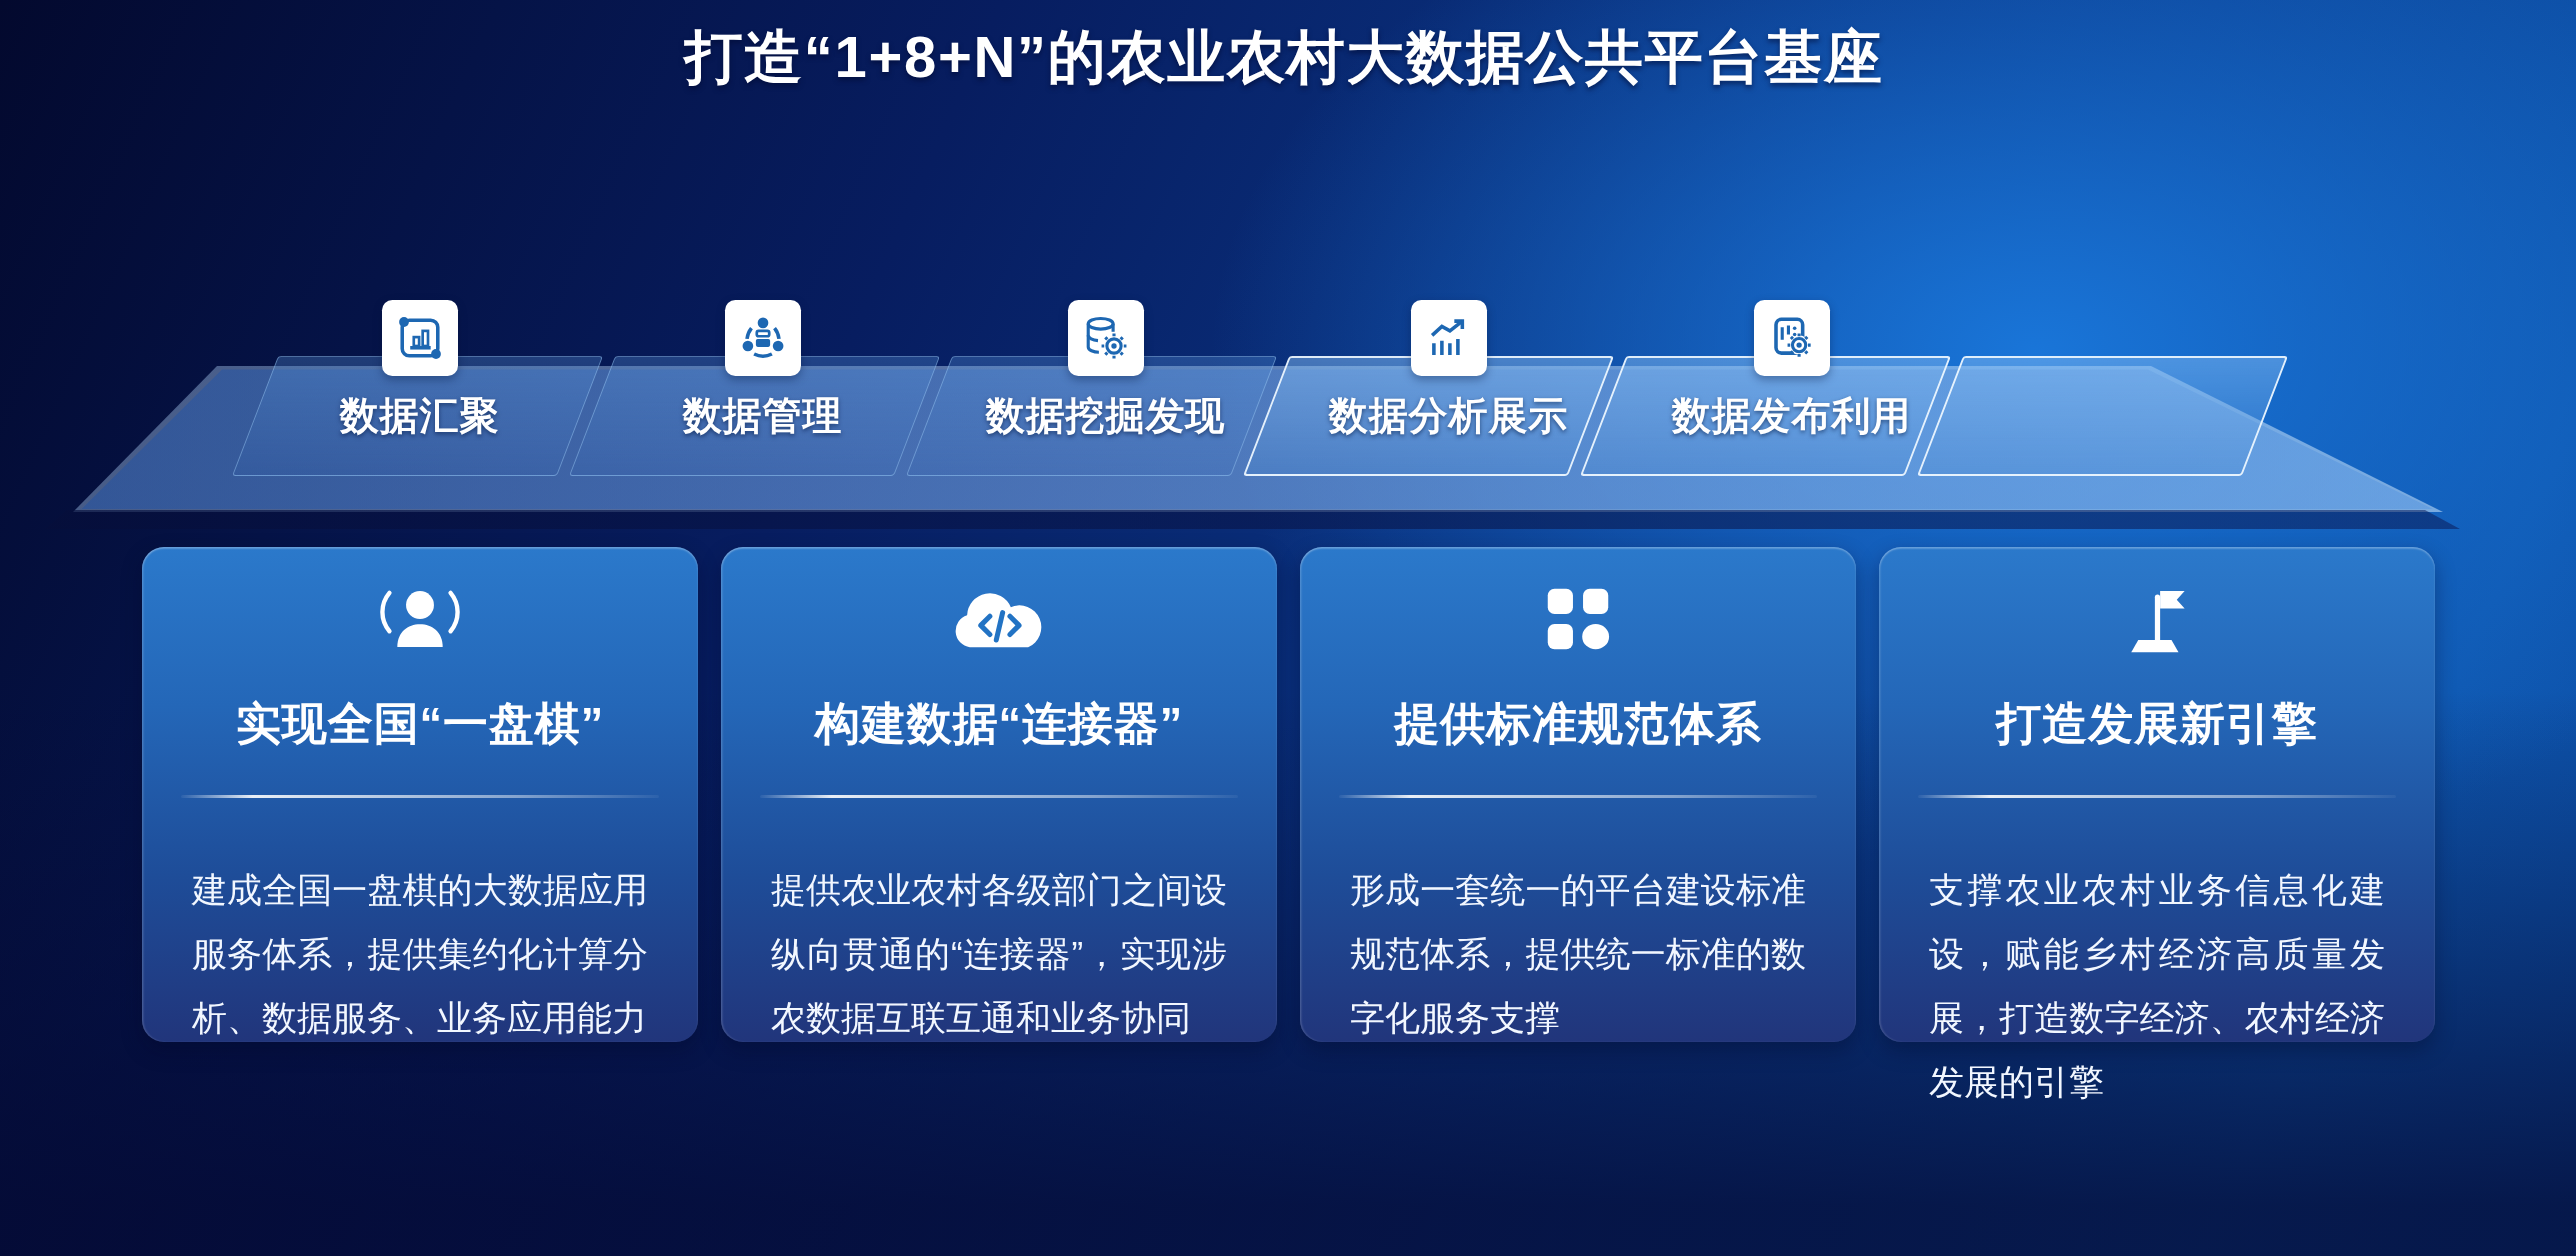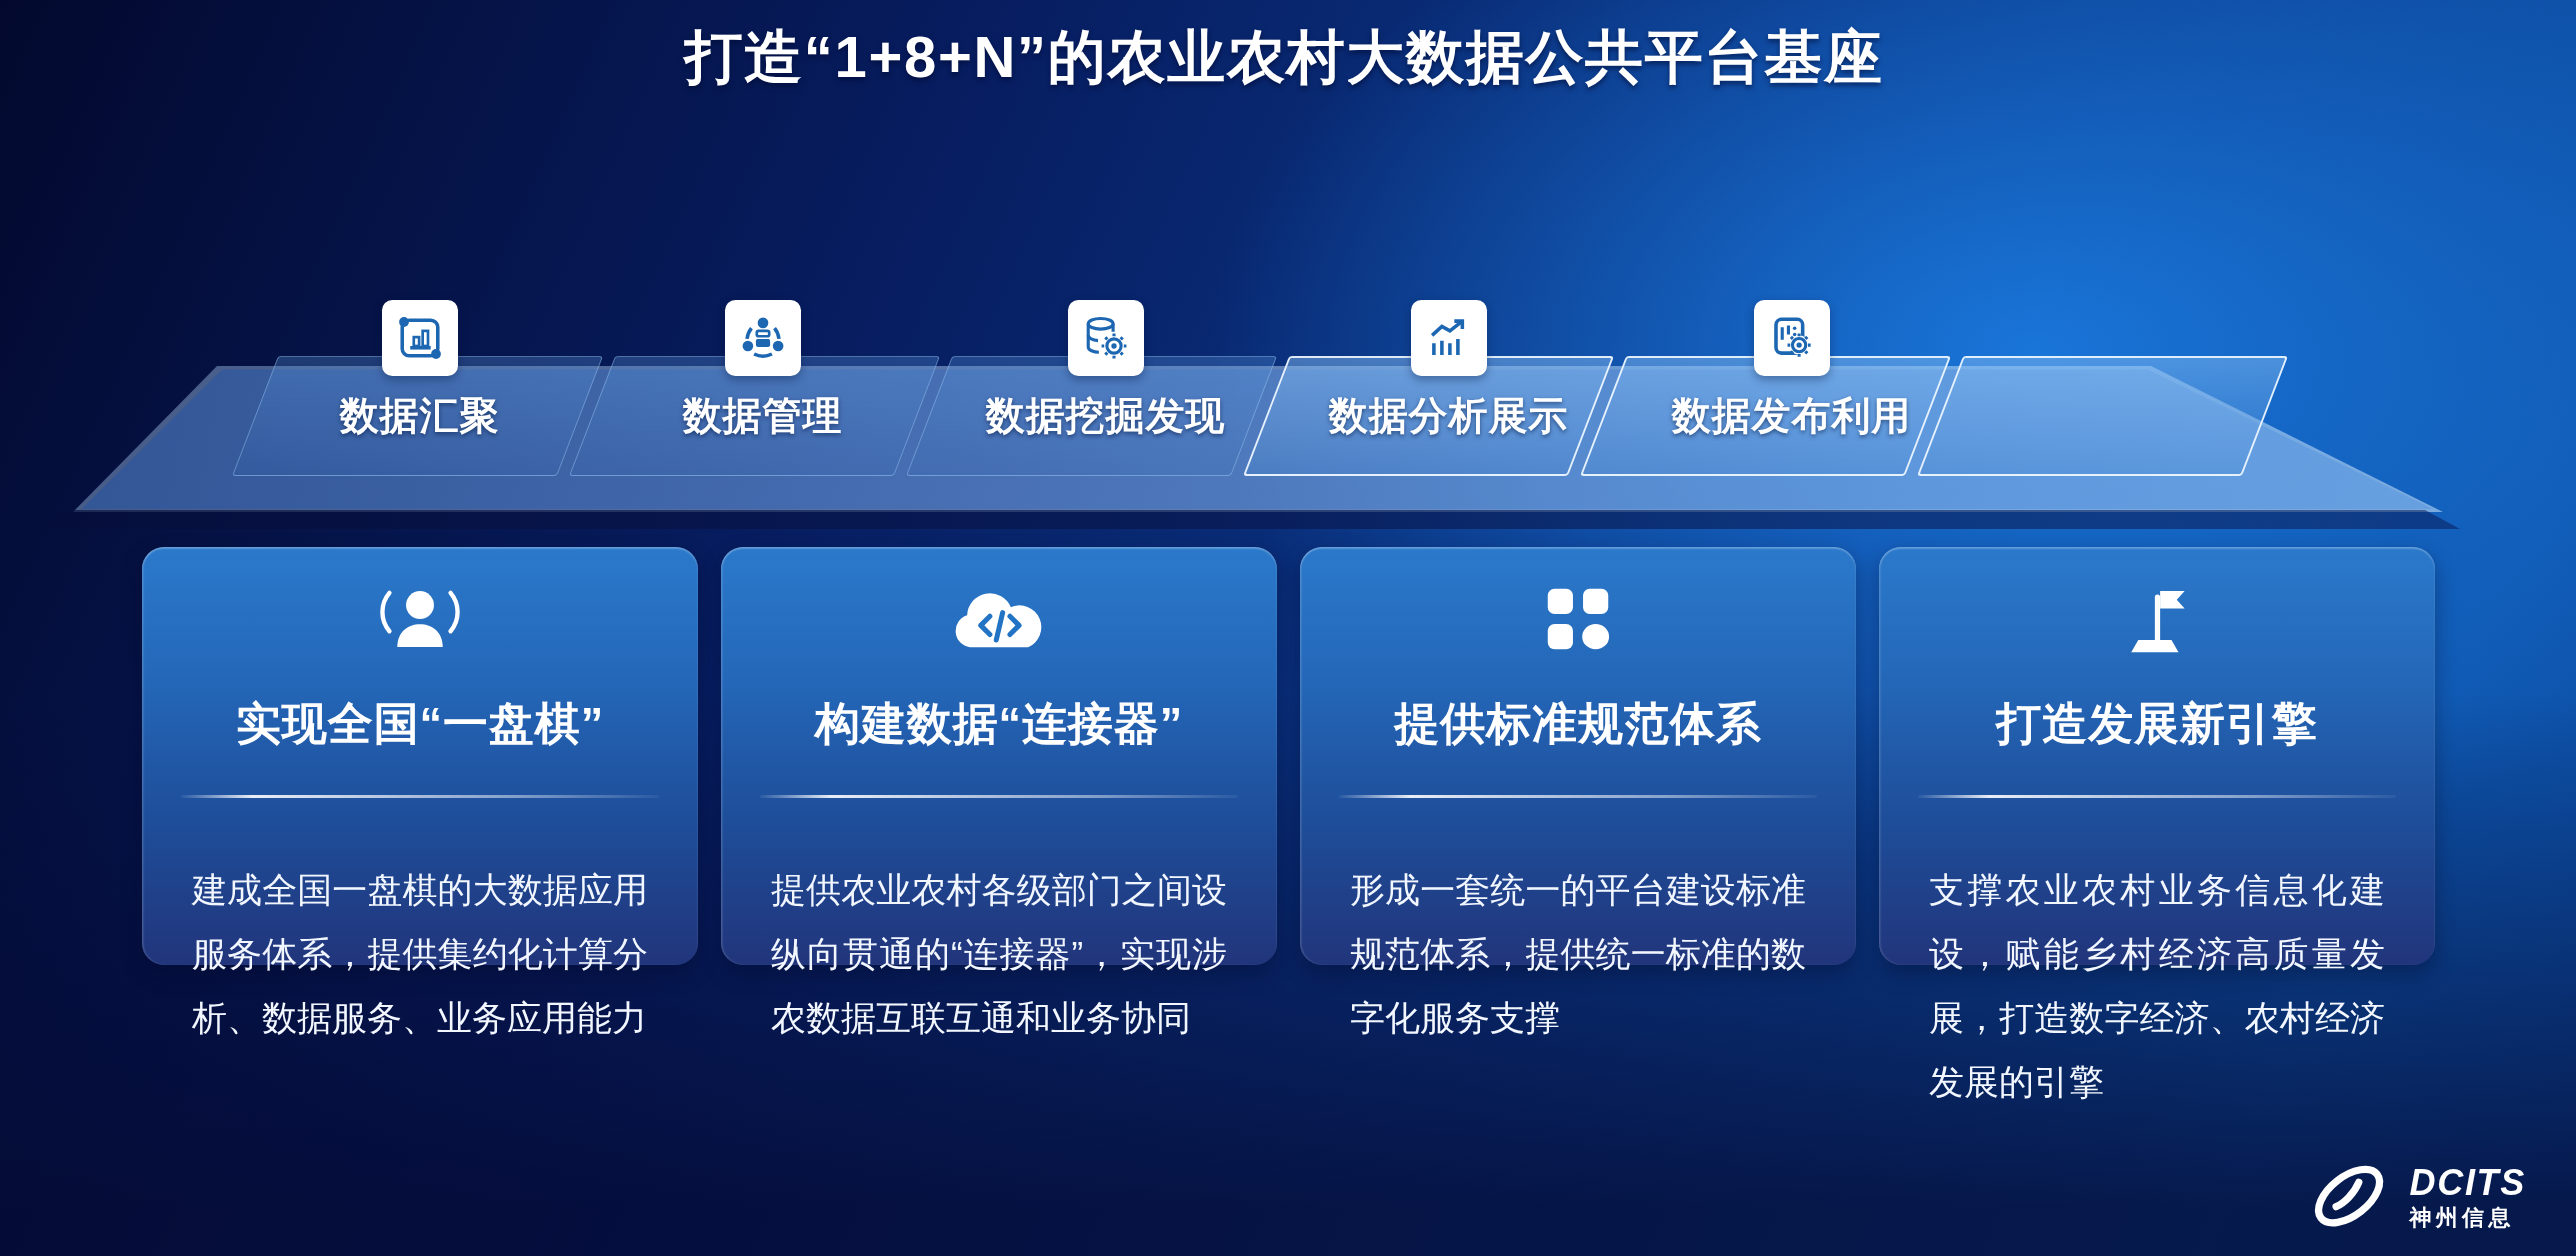--- a/index.html
+++ b/index.html
@@ -40,21 +40,21 @@
   .items { position:absolute; left:257px; top:300px; display:flex; gap:18px; z-index:3; }
   .p-item { width:325px; display:flex; flex-direction:column; align-items:center; }
   .icon-box { width:76px; height:76px; background:#fff; border-radius:10.3px;
     display:flex; align-items:center; justify-content:center;
     box-shadow:0 3.4px 8.6px rgba(0,20,60,0.35); }
   .p-label { margin-top:13px; font-size:39px; font-weight:bold; color:#fff; letter-spacing:0.9px;
     text-shadow:0 1.7px 4.3px rgba(0,20,60,0.55); white-space:nowrap; }
 
   
   .cards { position:absolute; left:142px; top:547px; width:2293px; display:flex; gap:23px; z-index:4; }
-  .card { flex:1; height:418px; border-radius:22px; padding-top:31px;
+  .card { flex:1; height:495px; border-radius:22px; padding-top:31px;
     background:linear-gradient(180deg,#2b79cb 0%, #2467b8 32%, #1e4d99 66%, #21357b 100%);
     box-shadow: inset 0 1.7px 1.7px rgba(255,255,255,0.28), inset 1.7px 0 1.7px rgba(255,255,255,0.12),
       0 8.6px 20.6px rgba(2,8,40,0.35); }
   .card-icon { height:82px; display:flex; justify-content:center; align-items:center; }
   .card-title { margin-top:34px; text-align:center; font-size:45px; font-weight:bold; color:#fff; letter-spacing:0.9px; }
   .card-divider { height:2.6px; margin:41px 39px 0; border-radius:1.7px;
     background:linear-gradient(90deg, rgba(255,255,255,0.05), rgba(255,255,255,0.9) 15%, rgba(255,255,255,0.45) 70%, rgba(255,255,255,0.05)); }
   .card-body { margin:60px 50px 0; font-size:35px; line-height:1.83; color:#f2f7ff; text-align:justify; }
 
   
@@ -209,25 +209,15 @@
           <rect x="47" y="20" width="6" height="54" rx="3" fill="#fff"></rect>
           <path d="M53 16 h28 l-9 10 9 10 h-28 z" fill="#fff"></path>
         </svg>
       </div>
       <div class="card-title">打造发展新引擎</div>
       <div class="card-divider"></div>
       <div class="card-body">支撑农业农村业务信息化建设，赋能乡村经济高质量发展，打造数字经济、农村经济发展的引擎</div>
     </div>
   </div>
 
-  <div class="logo">
-    <svg width="89" height="77" viewBox="0 0 110 95">
-      <ellipse transform="rotate(-38 52 47)" cx="52" cy="47" rx="44" ry="24" fill="none" stroke="#fff" stroke-width="9"></ellipse>
-      <path d="M36 60 C46 56 58 44 64 30" fill="none" stroke="#fff" stroke-width="9" stroke-linecap="round"></path>
-    </svg>
-    <div class="logo-text">
-      <span class="logo-brand">DCITS</span>
-      <span class="logo-cn">神州信息</span>
-    </div>
-  </div>
 
 </div>
 
 
 </body></html>

